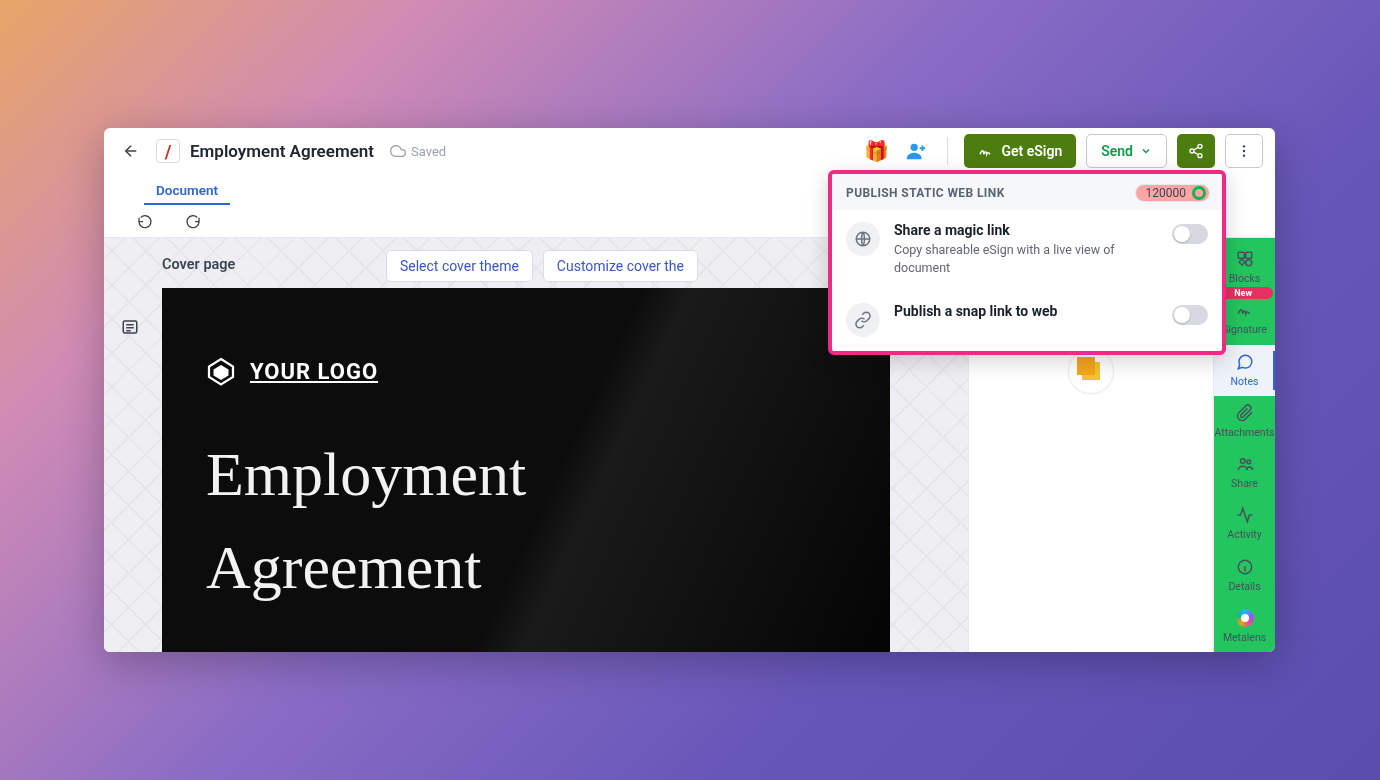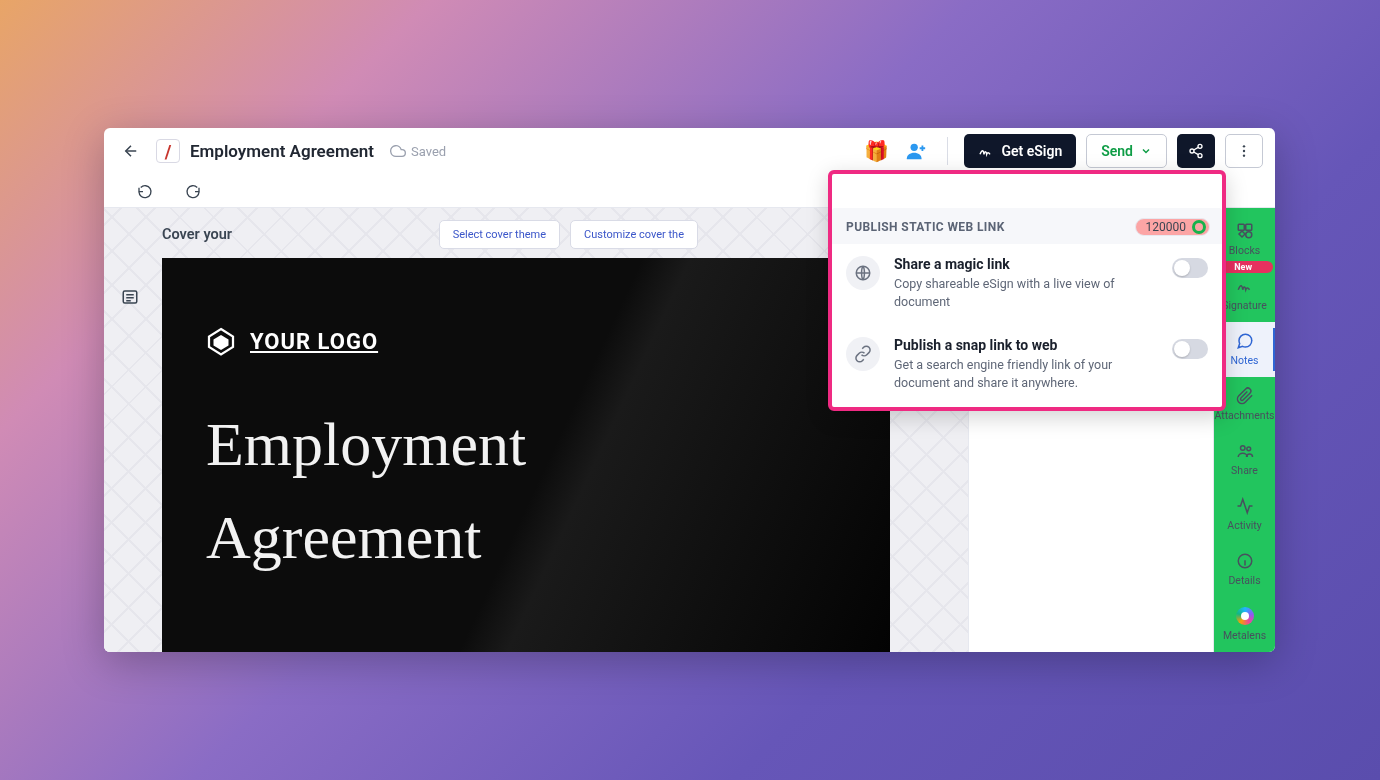--- a/index.html
+++ b/index.html
@@ -48,21 +48,21 @@
   .saved-pill { display: flex; align-items: center; gap: 5px; color: #9aa0ae; font-size: 13px; margin-left: 6px;}
   .topbar-spacer { flex: 1; }
   .gift-icon { font-size: 20px; }
   .addperson-icon { width: 22px; height: 22px; color:#2b98f0;}
   .divider-v { width:1px; height: 28px; background:#dadde6; margin:0 6px;}
   .btn {
     height: 34px; padding: 0 14px; border-radius: 5px;
     display: flex; align-items: center; gap: 7px;
     font-size: 14px; font-weight: 600; cursor: pointer;
   }
-  .btn-green { background:#0f172a; color:#fff; }
+  .btn-green { background:#4d7c0f; color:#fff; }
   .btn-outline { background:#fff; color:#0f9d46; border:1px solid #c5c9d4; }
   .btn-sq-green { width:38px; padding:0; justify-content:center; }
   .btn-sq-outline { width:38px; padding:0; justify-content:center; background:#fff; border:1px solid #c5c9d4; color:#3a4552;}
   
   .tabsrow {
     height: 30px; display:flex; align-items:flex-end; padding:0 44px; border-bottom:0;
     position: relative;
   }
   .tab { font-size: 13.5px; font-weight: 600; color:#2f66d4; padding: 6px 8px; position:relative;}
   .tab.active::after{content:""; position:absolute; left:-4px; right:-4px; bottom:-1px; height:2px; background:#2f66d4;}
@@ -74,21 +74,21 @@
   .pattern-bg {
     position:absolute; inset:0;
     background-color:#efeff3;
     background-image:
       repeating-linear-gradient(45deg, #e6e6ec 0 2px, transparent 2px 24px),
       repeating-linear-gradient(-45deg, #e6e6ec 0 2px, transparent 2px 24px);
   }
   .cover-label { position:absolute; left:58px; top:18px; font-size:14.5px; font-weight:600; color:#3a4552;}
   .cover-btns { position:absolute; right:270px; top:12px; display:flex; gap:10px;}
   .cover-btns .chip {
-    background:#fff; border:1px solid #d9dbe6; color:#3b56c9; font-size:11px;
+    background:#fff; border:1px solid #d9dbe6; color:#3b56c9; font-size:14px;
     padding:7px 13px; border-radius:5px; cursor:pointer; white-space:nowrap;
   }
   .page {
     position:absolute; left:58px; top:50px; width:728px; height:500px;
     background:#0c0c0c; overflow:hidden; color:#fff;
   }
   .page::before{
     content:""; position:absolute; inset:0;
     background: linear-gradient(115deg, #0c0c0c 0%, #0c0c0c 50%, #1a1a1a 55%, #000 100%);
   }
@@ -128,21 +128,21 @@
   
   .popover {
     position:absolute; left:828px; top:170px; width:398px;
     background:#fff; border:4px solid #ef2a82; border-radius:6px;
     box-shadow:0 6px 22px rgba(0,0,0,0.18); z-index:50;
     padding: 0;
   }
   .pop-head {
     display:flex; align-items:center; justify-content:space-between;
     padding:10px 12px 8px 14px; background:#f6f7fa;
-    border-top-left-radius:3px; border-top-right-radius:3px;margin-top:34px;
+    border-top-left-radius:3px; border-top-right-radius:3px;
   }
   .pop-head-title { font-size:12px; font-weight:700; letter-spacing:0.4px; color:#5b6475;}
   .counter-pill {
     display:flex; align-items:center; gap:6px; background:#fca5a5; border-radius:16px;
     padding:1px 3px 1px 10px; font-size:12px; color:#3a4552; border:1px solid #e7e9f0;
   }
   .counter-pill .dot { width:14px;height:14px;border:3px solid #18b24b;border-radius:50%;}
   .pop-item { display:flex; align-items:flex-start; gap:14px; padding:12px 14px 14px 14px;}
   .pop-icon {
     width:34px;height:34px;border-radius:50%;background:#f0f1f5;
@@ -206,20 +206,23 @@
     </div>
     <div class="btn btn-sq-outline">
       <svg width="16" height="16" viewBox="0 0 24 24" fill="#3a4552">
           <circle cx="12" cy="5" r="1.8"></circle>
           <circle cx="12" cy="12" r="1.8"></circle>
           <circle cx="12" cy="19" r="1.8"></circle>
         </svg>
     </div>
   </div>
 
+  <div class="tabsrow">
+    <div class="tab active">Document</div>
+  </div>
 
   <div class="toolrow">
     <div class="icon-btn">
       <svg width="16" height="16" viewBox="0 0 24 24" fill="none" stroke="currentColor" stroke-width="2">
           <path d="M3 7v6h6"></path>
           <path d="M3 13a9 9 0 1 0 2.64-6.36"></path>
         </svg>
     </div>
     <div class="icon-btn">
       <svg width="16" height="16" viewBox="0 0 24 24" fill="none" stroke="currentColor" stroke-width="2">
@@ -236,21 +239,21 @@
 
       <div class="left-rail">
         <div class="railbtn">
           <svg width="18" height="18" viewBox="0 0 24 24" fill="none" stroke="currentColor" stroke-width="2">
               <rect x="3" y="4" width="18" height="16" rx="2"></rect>
               <path d="M7 9h10M7 13h10M7 17h6"></path>
             </svg>
         </div>
       </div>
 
-      <div class="cover-label">Cover your</div>
+      <div class="cover-label">Cover page</div>
       <div class="cover-btns">
         <div class="chip">Select cover theme</div>
         <div class="chip">Customize cover the</div>
       </div>
 
       <div class="page">
         <div class="logo-row">
           <svg class="logo-mark" viewBox="0 0 40 40" fill="none" stroke="#fff" stroke-width="3">
             <polygon points="20,4 36,14 36,28 20,38 4,28 4,14"></polygon>
             <polygon points="20,12 30,18 30,26 20,32 10,26 10,18" fill="#fff" stroke="none"></polygon>
@@ -355,19 +358,18 @@
   </div>
   <div class="pop-item">
     <div class="pop-icon">
       <svg width="18" height="18" viewBox="0 0 24 24" fill="none" stroke="currentColor" stroke-width="2">
           <path d="M10 13a5 5 0 0 0 7.07 0l2.83-2.83a5 5 0 1 0-7.07-7.07L11 5"></path>
           <path d="M14 11a5 5 0 0 0-7.07 0L4.1 13.83a5 5 0 1 0 7.07 7.07L13 19"></path>
         </svg>
     </div>
     <div class="pop-text">
       <h4>Publish a snap link to web</h4>
-      <p>Get a search engine friendly link of your document and share it anywhere.</p>
     </div>
     <div class="toggle">
         <div class="knob"></div>
       </div>
   </div>
 </div>
 
 </body></html>

